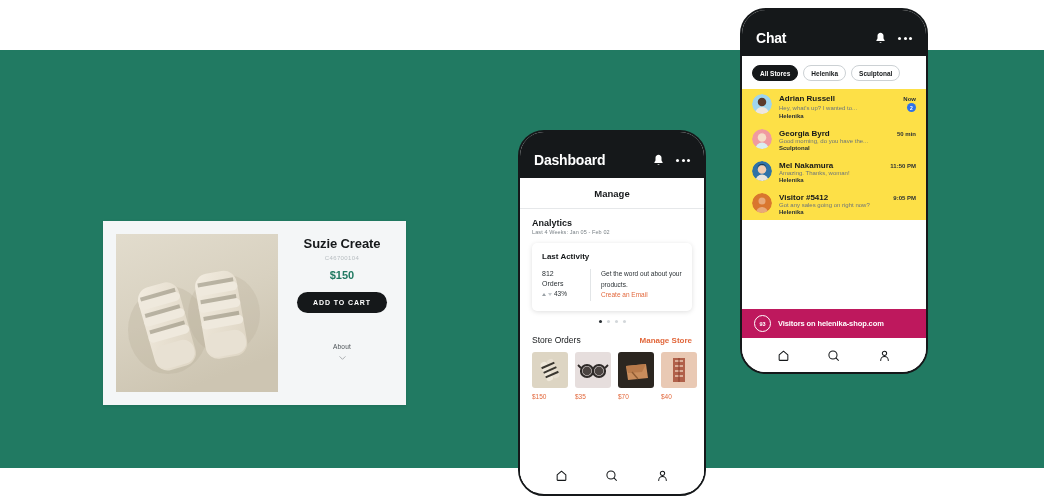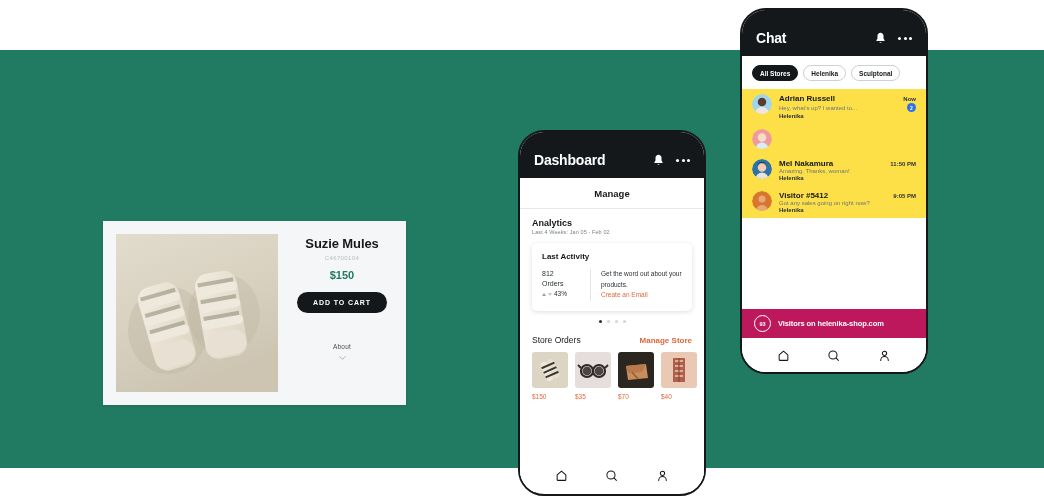--- a/index.html
+++ b/index.html
@@ -237,21 +237,21 @@
           <rect x="84" y="84" width="42" height="9" rx="4.5" fill="#efe9dd"></rect>
           <rect x="87" y="46" width="36" height="4" fill="#8e8877" opacity="0.55"></rect>
           <rect x="87" y="63" width="36" height="4" fill="#8e8877" opacity="0.55"></rect>
           <rect x="87" y="80" width="36" height="4" fill="#8e8877" opacity="0.55"></rect>
           <rect x="85" y="98" width="40" height="24" rx="11" fill="#e8e1d3"></rect>
         </g>
       </svg>
     </div>
 
     <div id="product-info">
-      <div id="product-title">Suzie Mules</div>
+      <div id="product-title">Suzie Create</div>
       <div id="product-sku">C46700104</div>
       <div id="product-price">$150</div>
       <button id="add-to-cart">ADD TO CART</button>
       <div id="about-row">
         <span id="about-label">About</span>
         <svg id="about-chevron" viewBox="0 0 10 6">
           <path d="M1 1 L5 5 L9 1" fill="none" stroke="#4a5055" stroke-width="1.3" stroke-linecap="round"></path>
         </svg>
       </div>
     </div>
@@ -432,20 +432,30 @@
 
       <div class="chat-row">
         <div class="avatar">
           <svg viewBox="0 0 40 40">
               <circle cx="20" cy="20" r="20" fill="#f09aa0"></circle>
             <circle cx="20" cy="17" r="8.5" fill="#f6ddc8"></circle>
             <path d="M11 15a9 9 0 0 1 18 0 c0 -6 -4 -9 -9 -9 s-9 3 -9 9z" fill="#e6e0d2"></path>
             <path d="M7 40 a13 13 0 0 1 26 0z" fill="#d9eef2"></path>
             </svg>
         </div>
+        <div class="chat-main">
+          <div class="chat-top">
+            <span class="chat-name">Georgia Byrd</span>
+            <span class="chat-time">50 min</span>
+          </div>
+          <div class="chat-snip-row">
+            <span class="chat-snippet">Good morning, do you have the...</span>
+          </div>
+          <div class="chat-store">Sculptonal</div>
+        </div>
       </div>
 
       <div class="chat-row">
         <div class="avatar">
           <svg viewBox="0 0 40 40">
               <circle cx="20" cy="20" r="20" fill="#2f72a8"></circle>
             <circle cx="20" cy="17" r="8.5" fill="#f2cdb2"></circle>
             <path d="M11 16a9 9 0 0 1 18 0 c0 -7 -4 -10 -9 -10 s-9 3 -9 10z" fill="#1d1a17"></path>
             <path d="M7 40 a13 13 0 0 1 26 0z" fill="#e8e4dd"></path>
             </svg>

